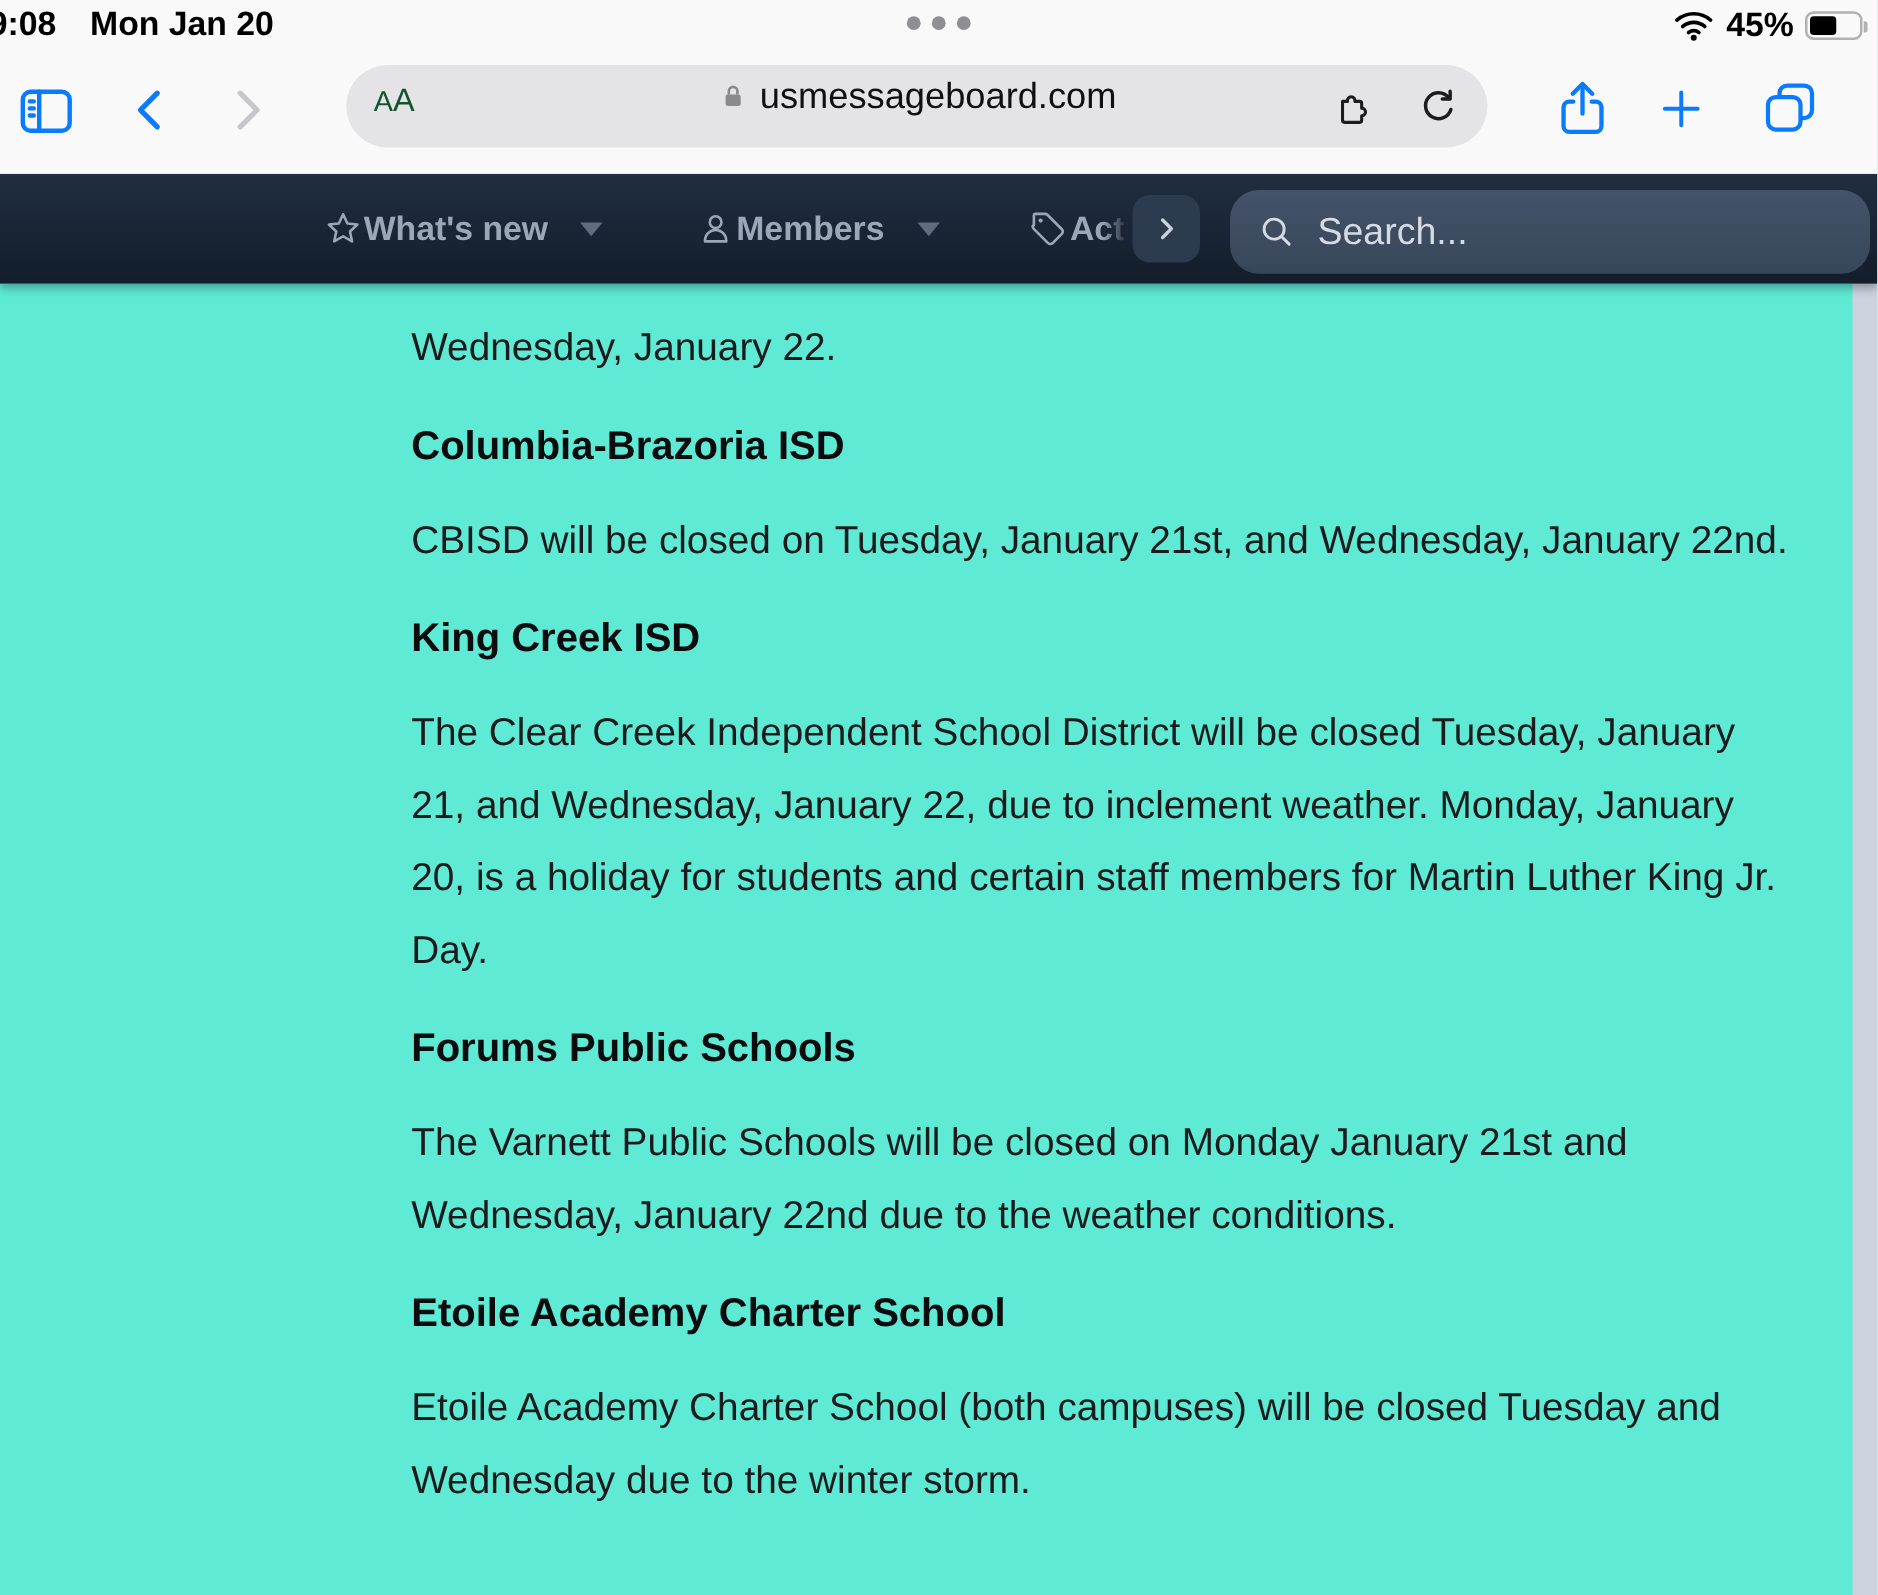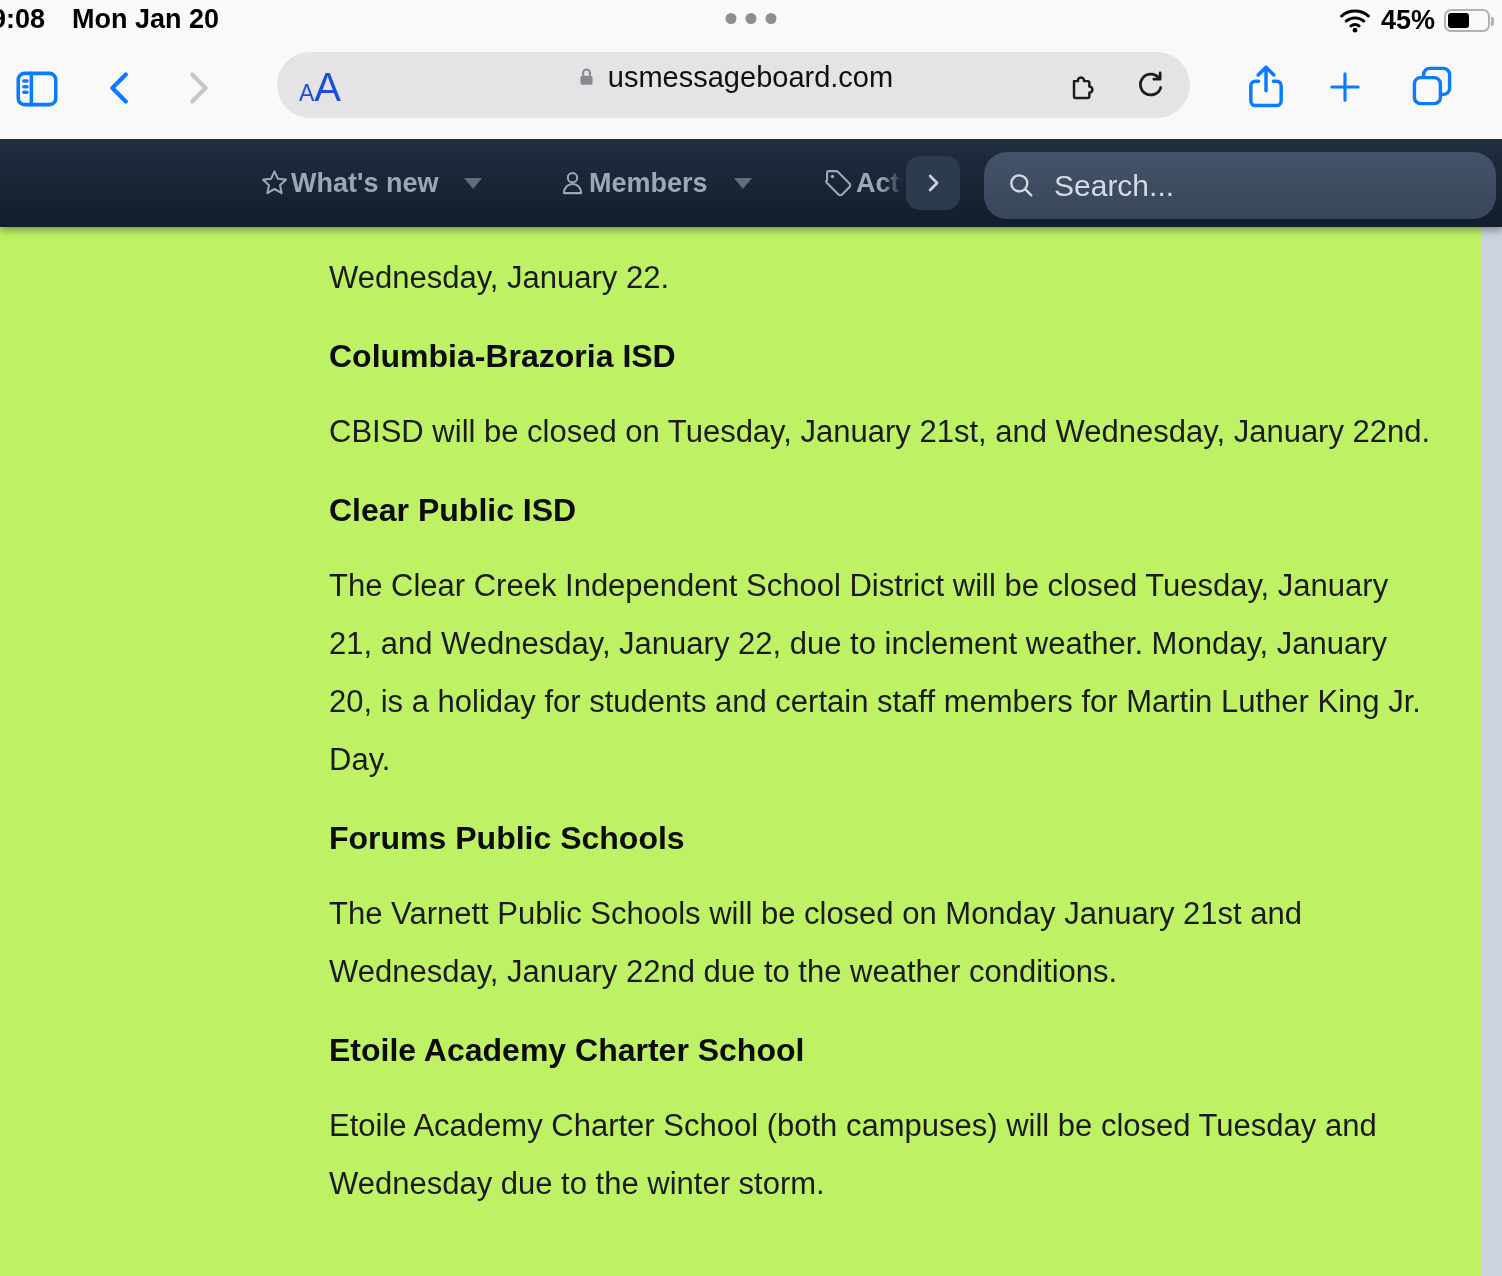--- a/index.html
+++ b/index.html
@@ -27,21 +27,21 @@
   
   .toolbar { position:absolute; top:40px; left:0; right:0; height:99px; background:#f9f9f9; z-index:6; }
   .tb-btn { position:absolute; background:none; border:none; color:#0a7aff; cursor:pointer; padding:0; }
   .tb-btn svg { display:block; }
   .btn-sidebar { left:12px; top:24px; }
   .btn-back { left:98px; top:25px; }
   .btn-fwd  { left:174px; top:25px; color:#c7c7cb; }
   .url-bar { position:absolute; left:277px; top:12px; width:913px; height:66px;
              background:#e4e4e6; border-radius:33px; cursor:text; }
   .aa-btn { position:absolute; left:22px; top:13px; background:none; border:none;
-            font-family:"Liberation Sans",sans-serif; font-size:40px; color:#1d4ed8; cursor:pointer; }
+            font-family:"Liberation Sans",sans-serif; font-size:26px; color:#14532d; cursor:pointer; }
   .aa-btn::first-letter { font-size:23px; }
   .url-center { position:absolute; left:0; right:0; top:0; height:50px;
                 display:flex; align-items:center; justify-content:center; gap:9px;
                 font-size:29px; color:#101012; }
   .url-center svg { display:block; }
   .url-right { position:absolute; right:22px; top:16px; display:flex; gap:32px; }
   .url-right .tb-btn { position:static; color:#1c1c1e; }
   .btn-share { left:1240px; top:20px; }
   .btn-plus  { left:1324px; top:26px; }
   .btn-tabs  { left:1408px; top:22px; }
@@ -69,21 +69,21 @@
   .nav-expand { position:absolute; left:906px; top:17px; width:54px; height:54px;
                 border:none; border-radius:14px; background:#2d3b4e; color:#c9d3de;
                 display:flex; align-items:center; justify-content:center; cursor:pointer; }
   .nav-search { position:absolute; left:984px; top:13px; width:512px; height:67px;
                 border-radius:23px; background:linear-gradient(180deg,#44536a 0%,#374658 100%);
                 display:flex; align-items:center; gap:17px; padding-left:22px;
                 color:#d5dbe3; font-size:30px; cursor:text; }
   .nav-search svg { color:#d5dbe3; }
 
   
-  .content { position:absolute; top:227px; left:0; right:0; bottom:0; background:#bef264; }
+  .content { position:absolute; top:227px; left:0; right:0; bottom:0; background:#5eead4; }
   .article { margin-left:329px; width:1105px; padding-top:22px;
              font-size:31px; line-height:58px; color:#1b1b1d; }
   .article p { margin:0 0 20px; }
   .article h2 { font-size:32px; line-height:58px; margin:20px 0 18px;
                 font-weight:700; color:#0c0c0e; }
   .right-strip { position:absolute; right:0; top:0; width:20px; height:100%; background:#ccd3de; }
 </style>
 </head>
 <body>
 
@@ -221,21 +221,21 @@
     </div>
   </nav>
 
   <main class="content">
     <div class="article">
       <p>Wednesday, January 22.</p>
 
       <h2>Columbia-Brazoria ISD</h2>
       <p>CBISD will be closed on Tuesday, January 21st, and Wednesday, January 22nd.</p>
 
-      <h2>Clear Public ISD</h2>
+      <h2>King Creek ISD</h2>
       <p>The Clear Creek Independent School District will be closed Tuesday, January 21, and Wednesday, January 22, due to inclement weather. Monday, January 20, is a holiday for students and certain staff members for Martin Luther King Jr. Day.</p>
 
       <h2>Forums Public Schools</h2>
       <p>The Varnett Public Schools will be closed on Monday January 21st and Wednesday, January 22nd due to the weather conditions.</p>
 
       <h2>Etoile Academy Charter School</h2>
       <p>Etoile Academy Charter School (both campuses) will be closed Tuesday and Wednesday due to the winter storm.</p>
     </div>
     <div class="right-strip"></div>
   </main>

